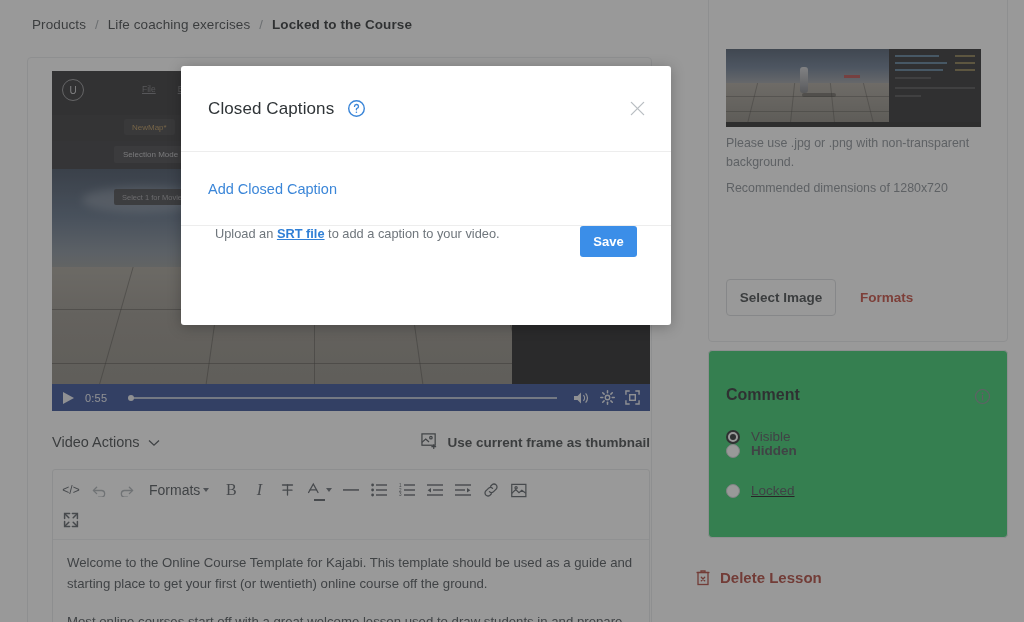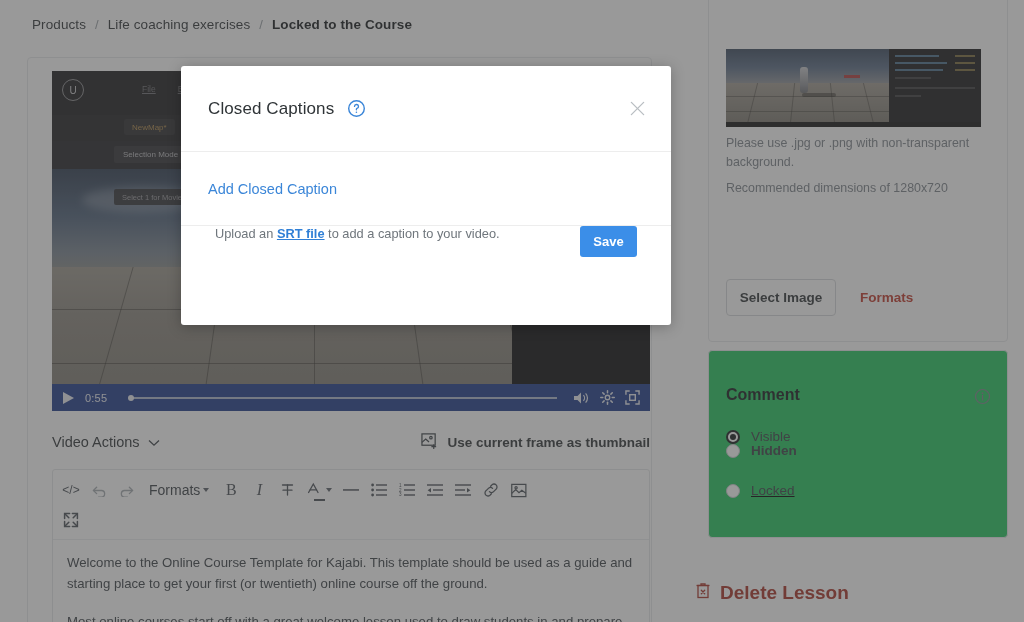--- a/index.html
+++ b/index.html
@@ -169,22 +169,22 @@
   .radio-row { position:absolute; left:17px; display:flex; align-items:center; gap:11px; }
   .radio {
     width:14px; height:14px; border-radius:50%; border:1.5px solid #c8ccd0; background:#fff;
     display:flex; align-items:center; justify-content:center; flex:none;
   }
   .radio.on { border:2px solid #15191c; }
   .radio.on::after { content:""; width:6px; height:6px; border-radius:50%; background:#15191c; }
   .radio-label { color:#3a4046; font-size:13.5px; }
 
   .delete-lesson {
-    position:absolute; left:695px; top:527px; display:flex; align-items:center; gap:9px;
-    color:#a93226; font-size:19px; font-weight:600;margin-top:13px;
+    position:absolute; left:695px; top:527px; display:flex; gap:9px;
+    color:#a93226; font-size:15px; font-weight:600;
   }
 
   
   #overlay { position:absolute; inset:0; background:rgba(70,70,70,0.55); }
   #modal {
     position:absolute; left:181px; top:66px; width:490px; height:259px;
     background:#ffffff; border-radius:3px; box-shadow:0 2px 14px rgba(0,0,0,0.25);
     display:flex; flex-direction:column;
   }
   .modal-head {

